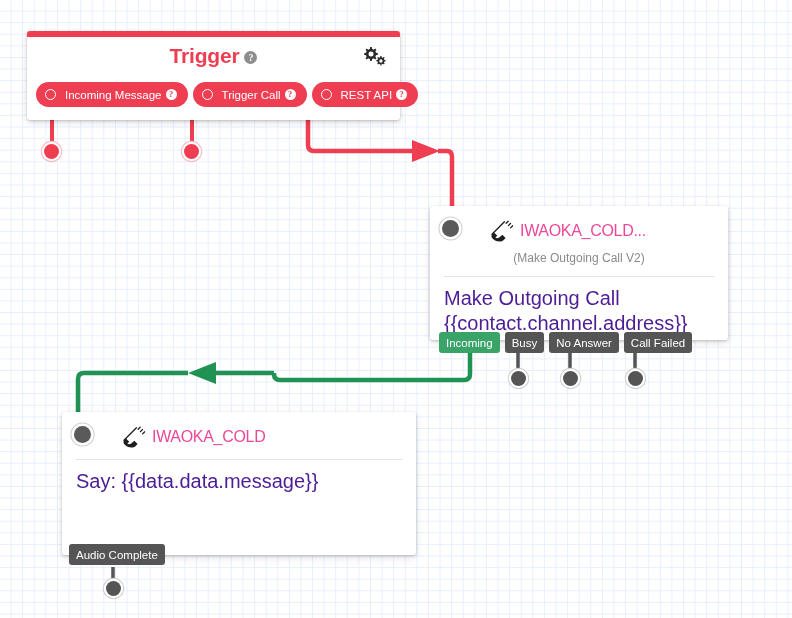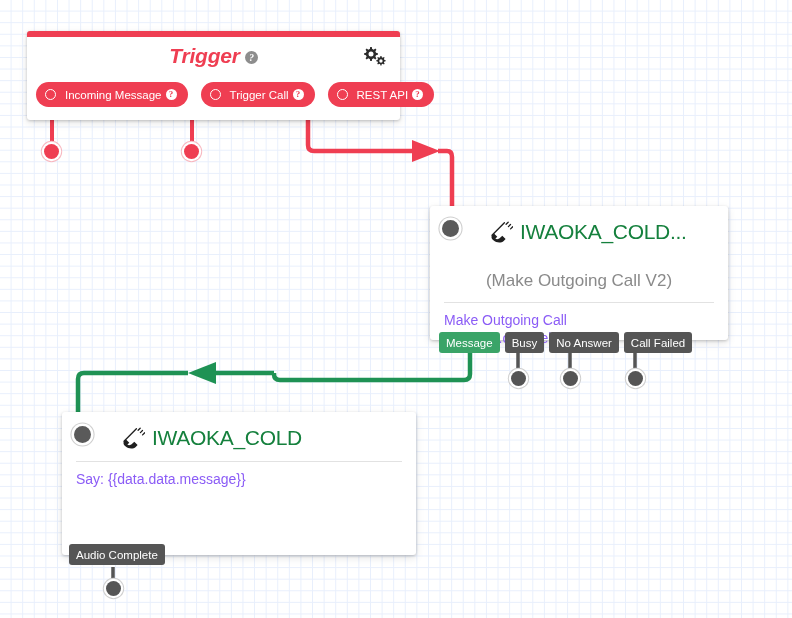--- a/index.html
+++ b/index.html
@@ -40,21 +40,20 @@
   #trigger-widget {
     left: 27px;
     top: 31px;
     width: 373px;
     height: 89px;
     border-top: 6px solid #ef3e52;
   }
   .trigger-title-row {
     position: relative;
     height: 38px;
-    font-style: italic;
   }
   .trigger-title {
     position: absolute;
     left: 0;
     right: 0;
     top: 7px;
     text-align: center;
     color: #ef3e52;
     font-size: 21px;
     font-weight: bold;
@@ -91,21 +90,21 @@
     top: 7px;
     width: 26px;
     height: 24px;
   }
 
   .trigger-pills {
     position: absolute;
     left: 9px;
     top: 45px;
     display: flex;
-    gap: 13px;
+    gap: 5px;
   }
   .trigger-pill {
     position: relative;
     height: 25px;
     border-radius: 13px;
     background: #ef3e52;
     color: #ffffff;
     font-size: 11.5px;
     display: flex;
     align-items: center;
@@ -132,47 +131,47 @@
   }
   .node-anchor {
     position: absolute;
     width: 17px;
     height: 17px;
     border-radius: 50%;
     background: #5a5a5a;
     box-shadow: 0 0 0 2.5px #ffffff, 0 0 0 3.6px #cfcfcf;
   }
   .node-title {
-    font-size: 21px;
-    color: #15803d;
+    font-size: 16px;
+    color: #ec4899;
     font-weight: normal;
     letter-spacing: -0.3px;
     white-space: nowrap;
   }
   .phone-icon {
     width: 25px;
     height: 22px;
     margin-right: 7px;
     flex: none;
   }
   .node-subtitle {
     text-align: center;
     color: #8a8a8a;
-    font-size: 17px;
-    margin-top: 27px;
+    font-size: 12px;
+    margin-top: 9px;
   }
   .node-divider {
     height: 1px;
     background: #e2e2e2;
     margin: 11px 14px 0 14px;
   }
   .node-body {
     padding: 9px 14px 0 14px;
-    font-size: 14px;
-    color: #8b5cf6;
+    font-size: 20px;
+    color: #4c1d95;
     line-height: 1.25;
     white-space: pre-line;
   }
 
   
   .outcome-tabs {
     position: absolute;
     display: flex;
     gap: 5px;
   }
@@ -297,21 +296,21 @@
       <span class="node-title">IWAOKA_COLD...</span>
     </div>
     <div class="node-subtitle">(Make Outgoing Call V2)</div>
     <div class="node-divider"></div>
     <div class="node-body">Make Outgoing Call
 {{contact.channel.address}}</div>
   </div>
 
   <div class="outcome-tabs" style="left:439px; top:332px;">
     <div class="outcome-tab answered">
-      <span>Message</span>
+      <span>Incoming</span>
     </div>
     <div class="outcome-tab">
       <span>Busy</span>
     </div>
     <div class="outcome-tab">
       <span>No Answer</span>
     </div>
     <div class="outcome-tab">
       <span>Call Failed</span>
     </div>

